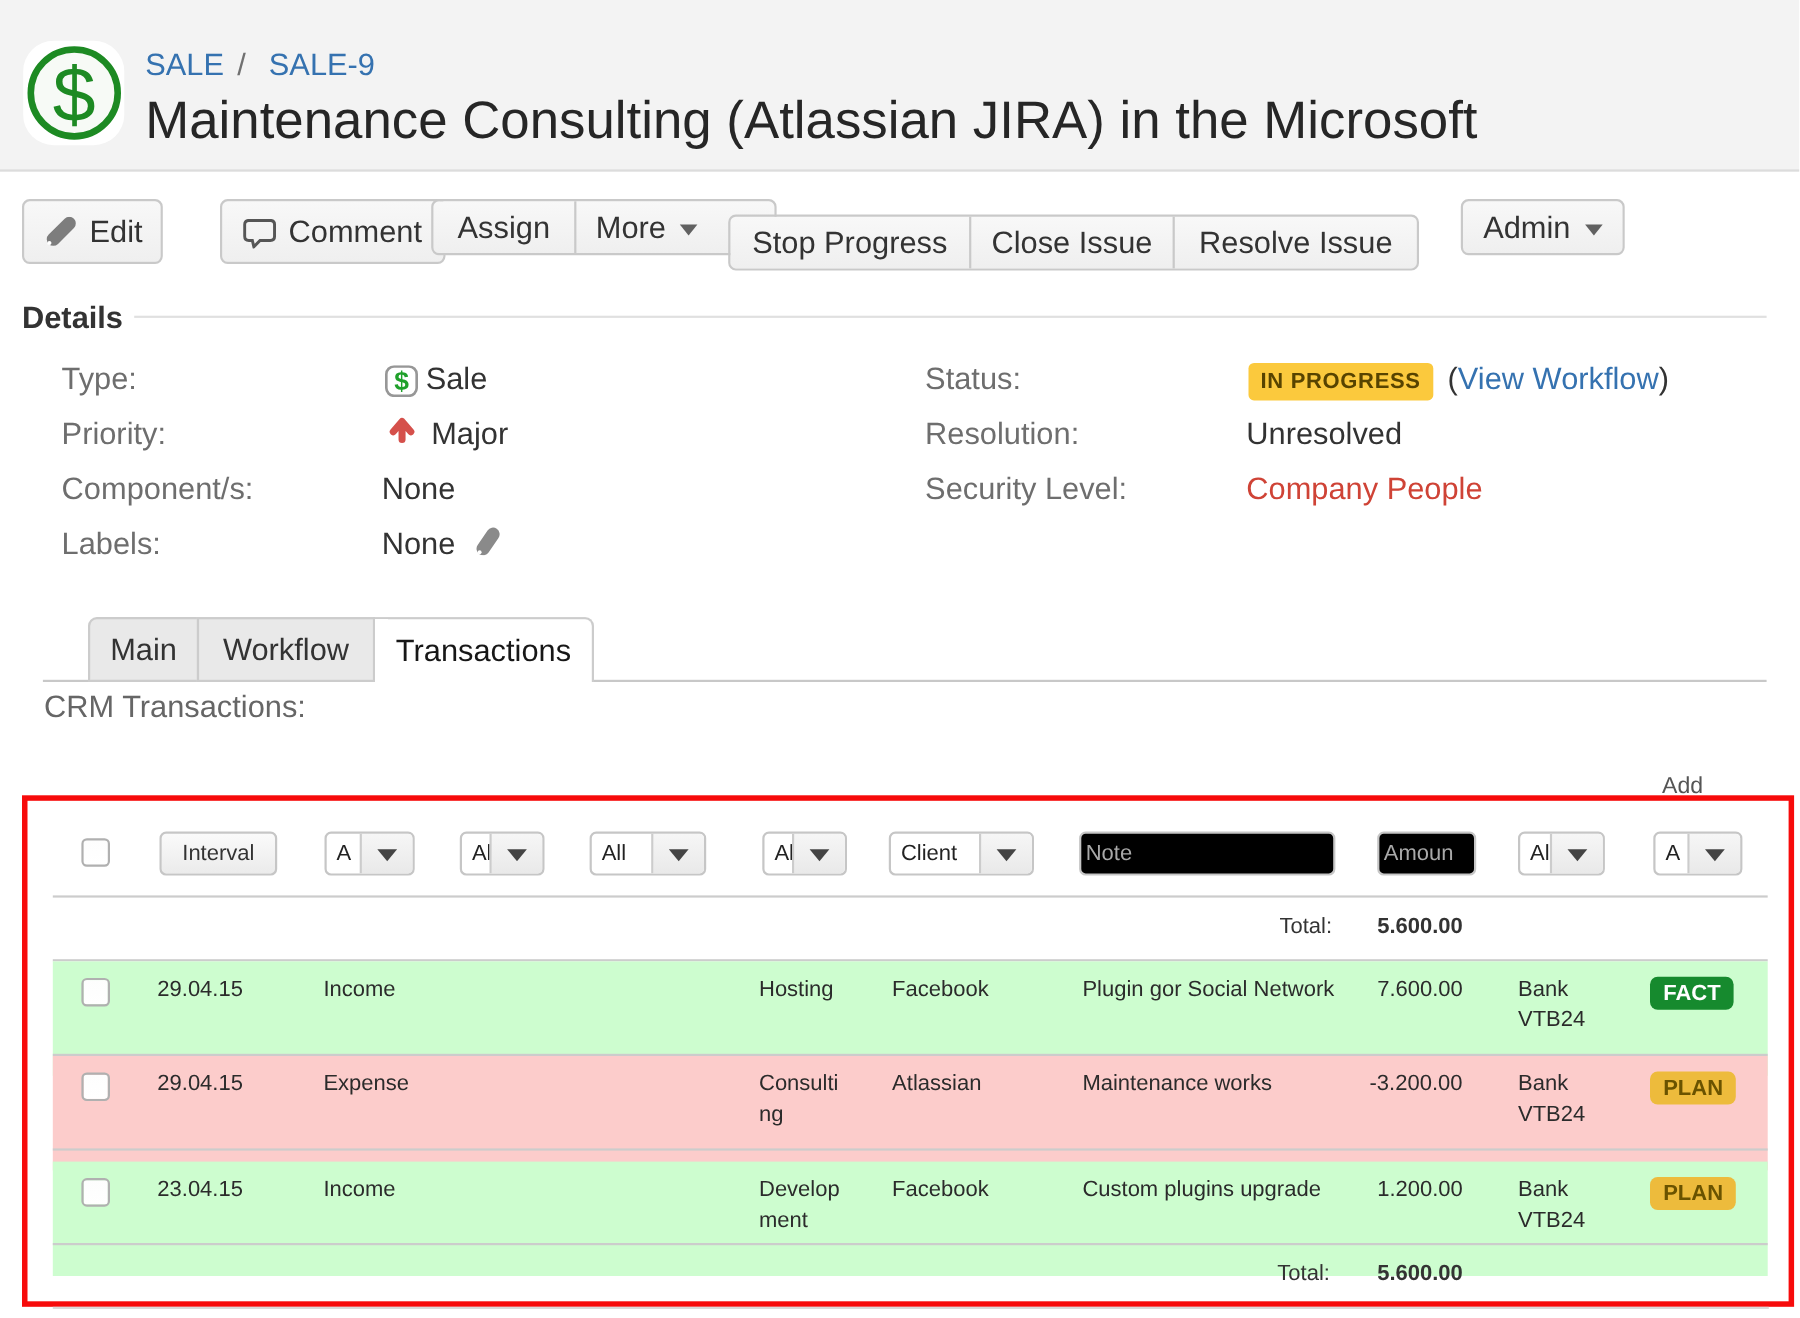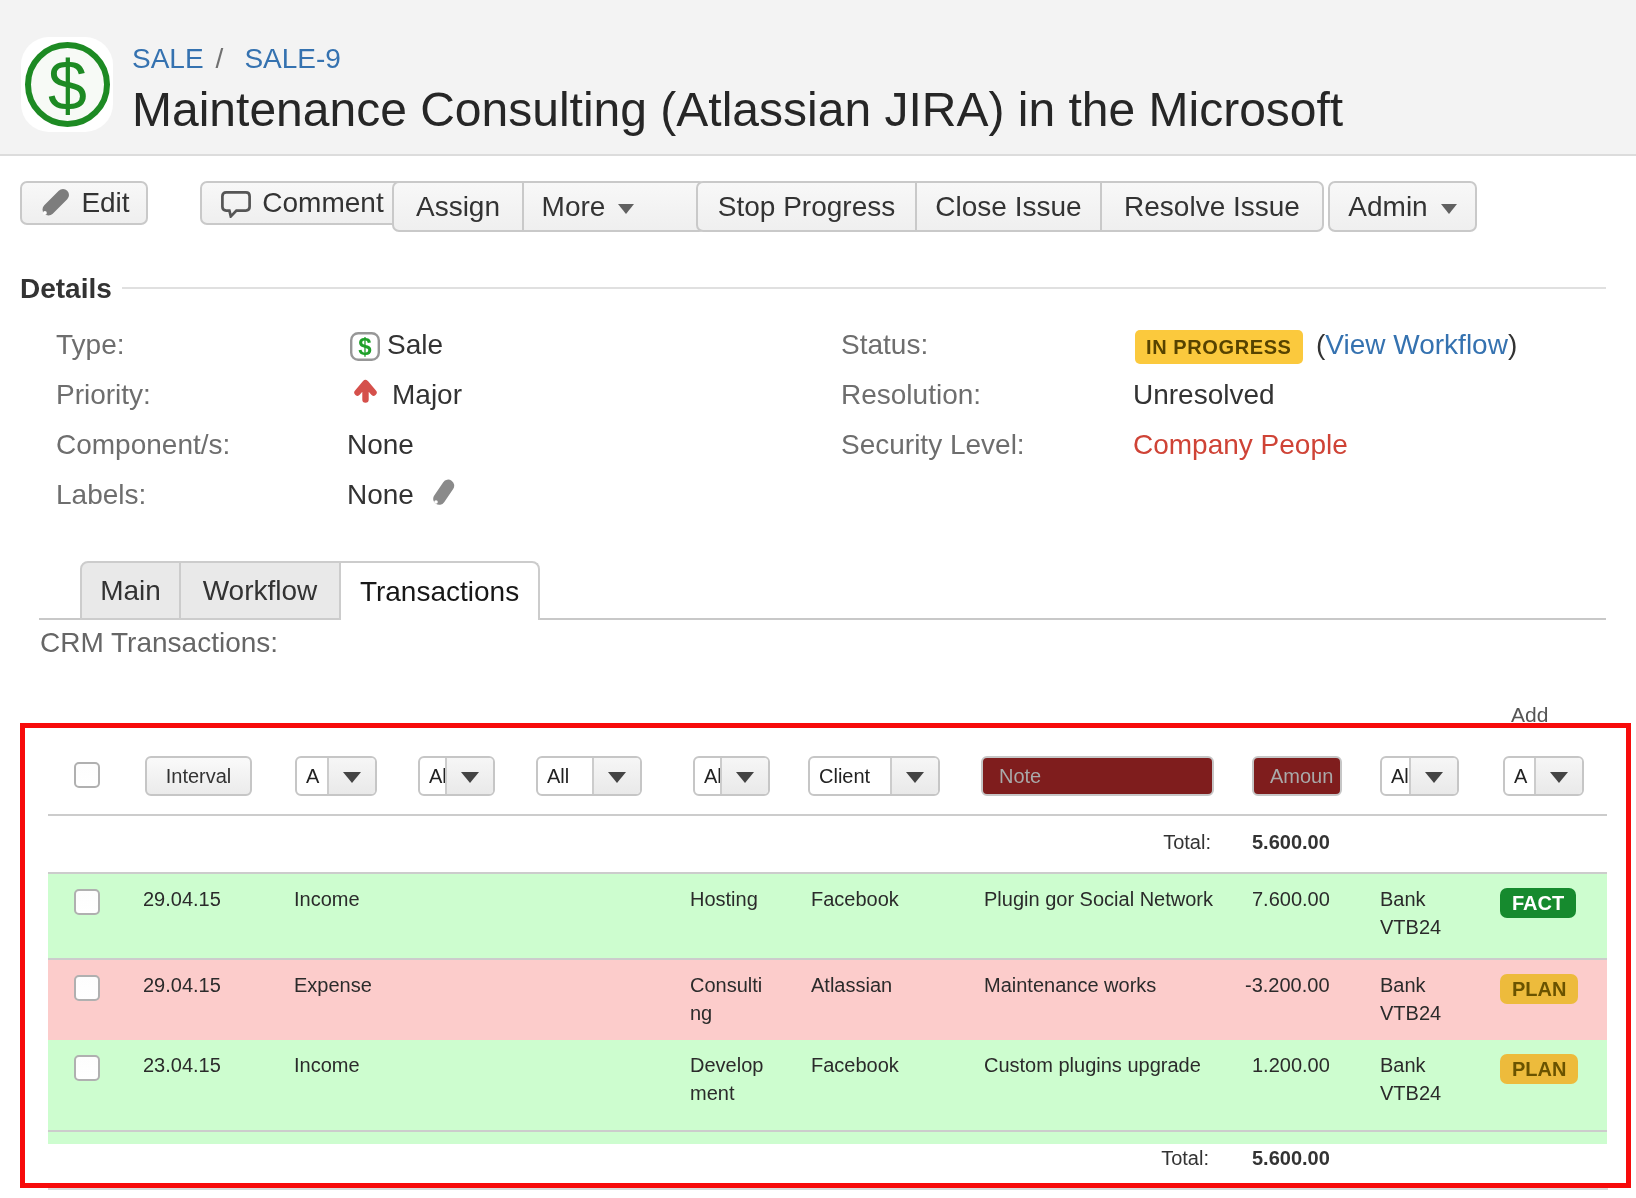--- a/index.html
+++ b/index.html
@@ -7,21 +7,21 @@
 .page { position:relative; width:1636px; height:1198px; overflow:hidden; background:#fff; }
 .abs { position:absolute; }
 
 
 .hd { position:absolute; left:0; top:0; width:1636px; height:156px; background:#f3f3f3; border-bottom:2px solid #dcdcdc; }
 .crumb { position:absolute; left:132px; top:43px; font-size:28px; color:#707070; }
 .crumb a { color:#3572b0; text-decoration:none; }
 .title { position:absolute; left:132px; top:82px; font-size:48px; color:#262626; white-space:nowrap; }
 
 
-.btn { position:absolute; top:181px; height:44px; border:2px solid #c9c9c9; border-radius:7px;
+.btn { position:absolute; top:181px; height:59px; border:2px solid #c9c9c9; border-radius:7px;
   background:linear-gradient(#f8f8f8,#efefef); font-size:28px; color:#333;
   display:flex; align-items:center; justify-content:center; white-space:nowrap; }
 .grp { position:absolute; top:181px; height:51px; border:2px solid #c9c9c9; border-radius:7px;
   background:linear-gradient(#f8f8f8,#efefef); display:flex; }
 .grp .seg { height:47px; display:flex; align-items:center; justify-content:center;
   font-size:28px; color:#333; border-right:2px solid #c9c9c9; }
 .grp .seg:last-child { border-right:none; }
 .caret { display:inline-block; width:0; height:0; border-left:8px solid transparent;
   border-right:8px solid transparent; border-top:10px solid #616161; margin-left:13px; margin-top:4px; }
 
@@ -44,21 +44,21 @@
 
 
 .tbl { position:absolute; left:20px; top:723px; width:1611px; height:465px; border:5px solid #f70b0b; background:#fff; }
 .ctl { position:absolute; top:28px; height:40px; border:2px solid #c6c6c6; border-radius:6px; font-size:20px; color:#333; }
 .btnctl { background:linear-gradient(#fafafa,#ebebeb); display:flex; align-items:center; justify-content:center; }
 .dd { background:#fff; display:flex; overflow:hidden; }
 .dd .v { display:flex; align-items:center; padding-left:9px; font-size:20px; color:#222; white-space:nowrap; overflow:hidden; flex:1; }
 .dd .ar { width:48px; min-width:48px; background:linear-gradient(#f6f6f6,#e9e9e9); border-left:2px solid #ccc;
   display:flex; align-items:center; justify-content:center; margin-left:auto; }
 .tri { width:0; height:0; border-left:9px solid transparent; border-right:9px solid transparent; border-top:11px solid #444; margin-top:3px; }
-.inp { background:#7f1d1d; color:#a9a9a9; padding-left:16px; line-height:36px; white-space:nowrap; overflow:hidden; }
+.inp { background:#000000; color:#a9a9a9; padding-left:4px; line-height:36px; white-space:nowrap; overflow:hidden; }
 .cb { position:absolute; width:26px; height:26px; border:2px solid #b0b0b0; border-radius:5px; background:linear-gradient(#fdfdfd,#fff); }
 .sep { position:absolute; left:23px; width:1559px; height:2px; background:#ccc; }
 .row { position:absolute; left:23px; width:1559px; height:104px; }
 .g { background:#cdfdcf; }
 .p { background:#fccccb; }
 .cell { position:absolute; font-size:20px; color:#2b2b2b; line-height:28px; top:11px; }
 .badge { position:absolute; top:14px; height:30px; line-height:30px; border-radius:7px; font-size:20px; font-weight:bold; padding:0 12px; }
 .fact { background:#168a2e; color:#fff; }
 .plan { background:#edbb3c; color:#6a5300; }
 .tot { position:absolute; font-size:20px; color:#333; }
@@ -84,21 +84,21 @@
   </div>
   <div class="btn" style="left:188px;width:205px;margin-left:12px;">
     <svg width="30" height="27" viewBox="0 0 30 27" style="margin-right:11px;margin-top:3px;">
       <path d="M5.2 1.4 h19.6 q3.8 0 3.8 3.8 v10.6 q0 3.8 -3.8 3.8 h-9.4 l-5.6 5.8 l-1.4 -5.8 h-3.2 q-3.8 0 -3.8 -3.8 v-10.6 q0 -3.8 3.8 -3.8 z" fill="none" stroke="#565656" stroke-width="2.7"></path>
     </svg>Comment
   </div>
   <div class="grp" style="left:392px;width:314px;">
     <div class="seg" style="width:130px;">Assign</div>
     <div class="seg" style="width:128px;">More<span class="caret"></span></div>
   </div>
-  <div class="grp" style="left:696px;width:628px;">
+  <div class="grp" style="left:662px;width:628px;margin-top:14px;">
     <div class="seg" style="width:219px;">Stop Progress</div>
     <div class="seg" style="width:185px;">Close Issue</div>
     <div class="seg" style="width:220px;">Resolve Issue</div>
   </div>
   <div class="grp" style="left:1328px;width:149px;">
     <div class="seg" style="width:145px;">Admin<span class="caret"></span></div>
   </div>
 
   <div class="dt-h">Details</div>
   <div class="dt-line"></div>
@@ -210,21 +210,21 @@
       <div class="cell" style="left:246px;">Expense</div>
       <div class="cell" style="left:642px;width:80px;word-break:break-all;">Consulting</div>
       <div class="cell" style="left:763px;">Atlassian</div>
       <div class="cell" style="left:936px;">Maintenance works</div>
       <div class="cell" style="left:1197px;">-3.200.00</div>
       <div class="cell" style="left:1332px;">Bank<br>VTB24</div>
       <div class="badge plan" style="left:1452px;">PLAN</div>
     </div>
     <div class="sep" style="top:316px;"></div>
 
-    <div class="row g" style="top:312px;padding-left:19px;">
+    <div class="row g" style="top:328px;padding-left:19px;">
       <div class="cb" style="left:26px;top:15px;"></div>
       <div class="cell" style="left:95px;">23.04.15</div>
       <div class="cell" style="left:246px;">Income</div>
       <div class="cell" style="left:642px;width:80px;word-break:break-all;">Development</div>
       <div class="cell" style="left:763px;">Facebook</div>
       <div class="cell" style="left:936px;">Custom plugins upgrade</div>
       <div class="cell" style="left:1204px;">1.200.00</div>
       <div class="cell" style="left:1332px;">Bank<br>VTB24</div>
       <div class="badge plan" style="left:1452px;">PLAN</div>
     </div>

